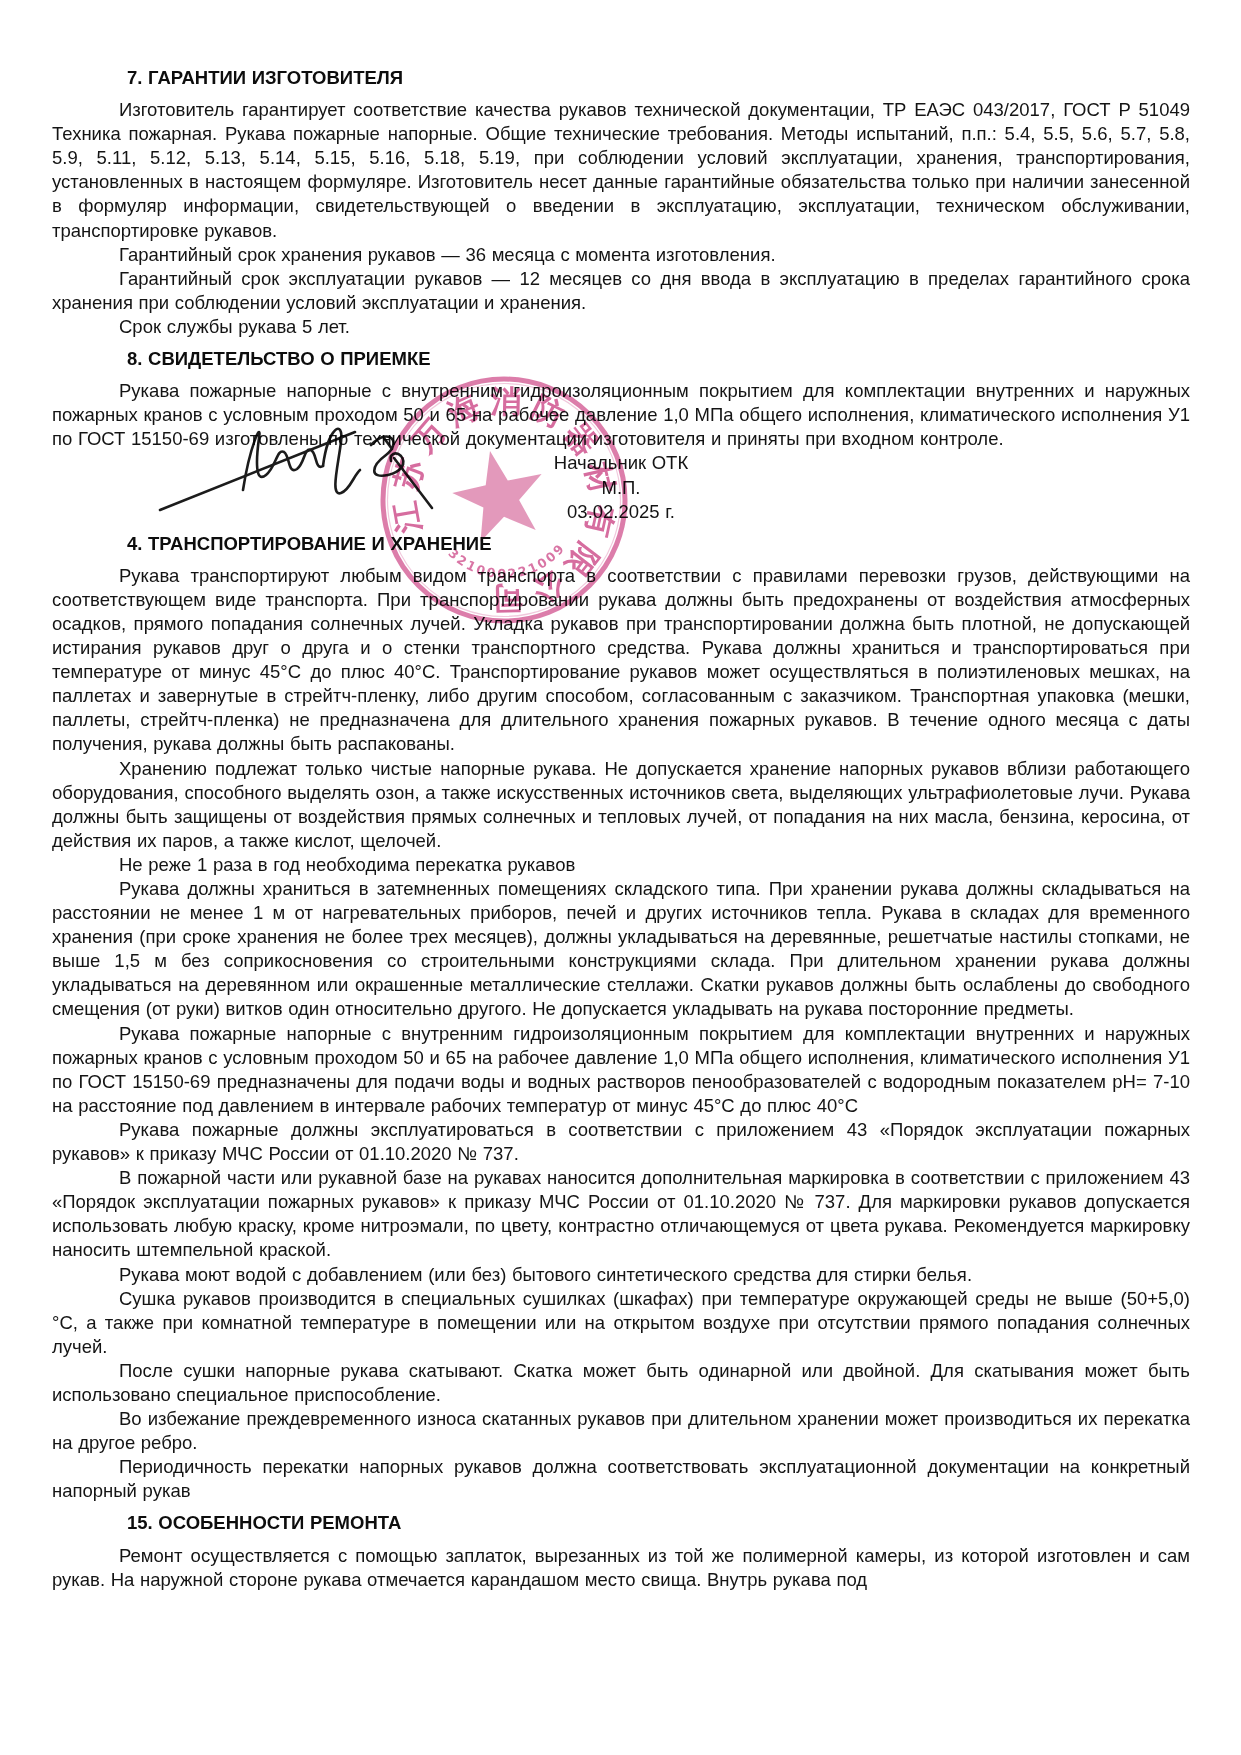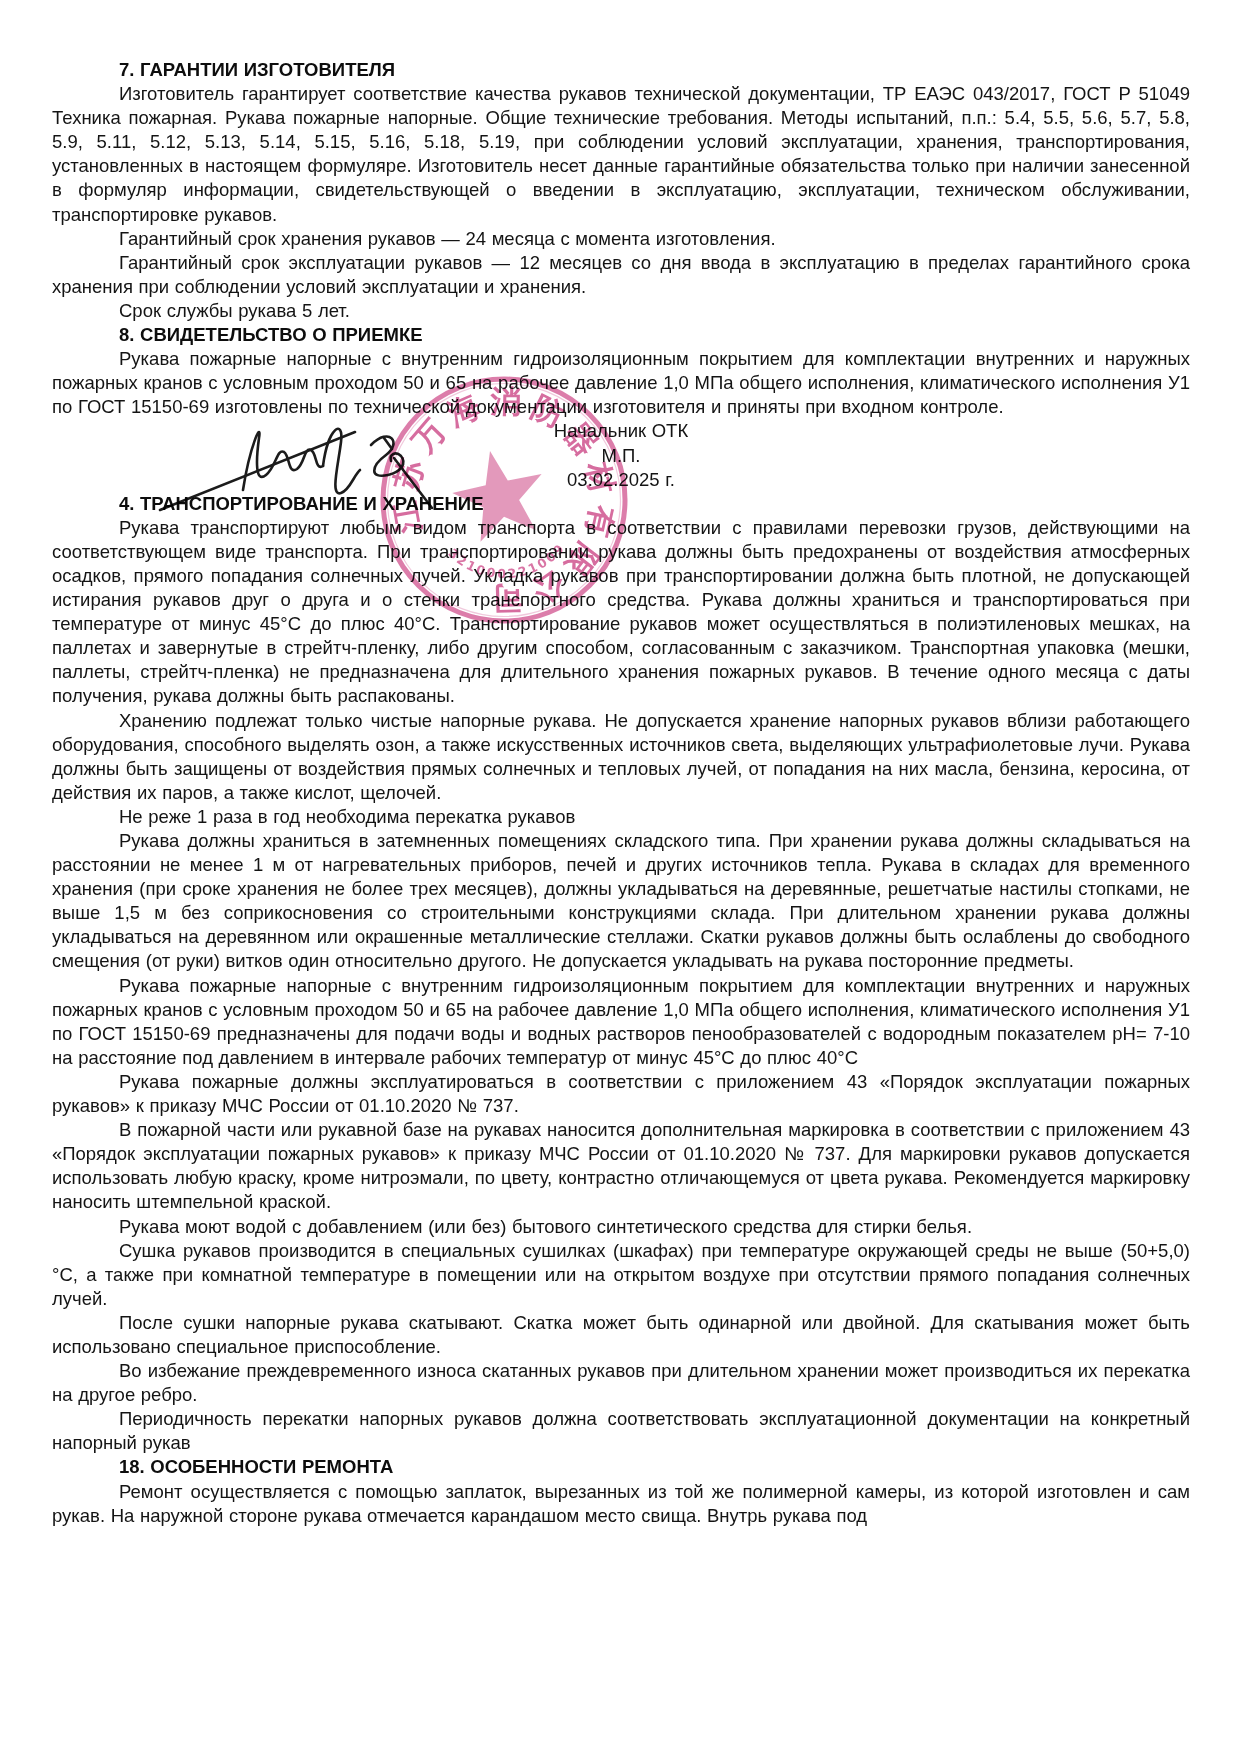--- a/index.html
+++ b/index.html
@@ -10,42 +10,42 @@
 
   .content {
     position:absolute; left:52px; top:58px; width:1138px;
     font-size:18.5px; line-height:24.1px; text-align:justify;
     color:#141414; word-spacing:0.5px;
   }
   .content p { margin:0; text-indent:67px; }
   .content p.noindent { text-indent:0; text-align:center; }
   h2.sec {
     font-size:18.5px; line-height:24.1px; font-weight:bold;
-    text-indent:67px; text-align:left; margin:0; color:#0d0d0d;
+    text-indent:67px; text-align:left; margin:8px; color:#0d0d0d;
   }
 
   .overlay { position:absolute; pointer-events:none; }
   #stamp { mix-blend-mode:multiply; opacity:0.92; }
   #signature { mix-blend-mode:multiply; }
 
   .seal-char { font-size:31px; font-weight:bold; fill:#cf4f8c; opacity:0.9;
                font-family:"DejaVu Sans",sans-serif; }
   .seal-serial { font-size:12.5px; letter-spacing:2.5px; fill:#cf4f8c; opacity:0.85;
                  font-weight:bold; font-family:"DejaVu Sans",sans-serif; }
 </style>
 </head>
 <body>
 
 <div class="page">
 
   <div class="content">
 
     <h2 class="sec">7. ГАРАНТИИ ИЗГОТОВИТЕЛЯ</h2>
     <p>Изготовитель гарантирует соответствие качества рукавов технической документации, ТР ЕАЭС 043/2017, ГОСТ Р 51049 Техника пожарная. Рукава пожарные напорные. Общие технические требования. Методы испытаний, п.п.: 5.4, 5.5, 5.6, 5.7, 5.8, 5.9, 5.11, 5.12, 5.13, 5.14, 5.15, 5.16, 5.18, 5.19, при соблюдении условий эксплуатации, хранения, транспортирования, установленных в настоящем формуляре. Изготовитель несет данные гарантийные обязательства только при наличии занесенной в формуляр информации, свидетельствующей о введении в эксплуатацию, эксплуатации, техническом обслуживании, транспортировке рукавов.</p>
-    <p>Гарантийный срок хранения рукавов — 24 месяца с момента изготовления.</p>
+    <p>Гарантийный срок хранения рукавов — 36 месяца с момента изготовления.</p>
     <p>Гарантийный срок эксплуатации рукавов — 12 месяцев со дня ввода в эксплуатацию в пределах гарантийного срока хранения при соблюдении условий эксплуатации и хранения.</p>
     <p>Срок службы рукава 5 лет.</p>
 
     <h2 class="sec">8. СВИДЕТЕЛЬСТВО О ПРИЕМКЕ</h2>
     <p>Рукава пожарные напорные с внутренним гидроизоляционным покрытием для комплектации внутренних и наружных пожарных кранов с условным проходом 50 и 65 на рабочее давление 1,0 МПа общего исполнения, климатического исполнения У1 по ГОСТ 15150-69 изготовлены по технической документации изготовителя и приняты при входном контроле.</p>
     <p class="noindent">Начальник ОТК</p>
     <p class="noindent">М.П.</p>
     <p class="noindent">03.02.2025 г.</p>
 
     <h2 class="sec">4. ТРАНСПОРТИРОВАНИЕ И ХРАНЕНИЕ</h2>
@@ -56,21 +56,21 @@
 
     <p>Рукава пожарные напорные с внутренним гидроизоляционным покрытием для комплектации внутренних и наружных пожарных кранов с условным проходом 50 и 65 на рабочее давление 1,0 МПа общего исполнения, климатического исполнения У1 по ГОСТ 15150-69 предназначены для подачи воды и водных растворов пенообразователей с водородным показателем рН= 7-10 на расстояние под давлением в интервале рабочих температур от минус 45°С до плюс 40°С</p>
     <p>Рукава пожарные должны эксплуатироваться в соответствии с приложением 43 «Порядок эксплуатации пожарных рукавов» к приказу МЧС России от 01.10.2020 № 737.</p>
     <p>В пожарной части или рукавной базе на рукавах наносится дополнительная маркировка в соответствии с приложением 43 «Порядок эксплуатации пожарных рукавов» к приказу МЧС России от 01.10.2020 № 737. Для маркировки рукавов допускается использовать любую краску, кроме нитроэмали, по цвету, контрастно отличающемуся от цвета рукава. Рекомендуется маркировку наносить штемпельной краской.</p>
     <p>Рукава моют водой с добавлением (или без) бытового синтетического средства для стирки белья.</p>
     <p>Сушка рукавов производится в специальных сушилках (шкафах) при температуре окружающей среды не выше (50+5,0) °С, а также при комнатной температуре в помещении или на открытом воздухе при отсутствии прямого попадания солнечных лучей.</p>
     <p>После сушки напорные рукава скатывают. Скатка может быть одинарной или двойной. Для скатывания может быть использовано специальное приспособление.</p>
     <p>Во избежание преждевременного износа скатанных рукавов при длительном хранении может производиться их перекатка на другое ребро.</p>
     <p>Периодичность перекатки напорных рукавов должна соответствовать эксплуатационной документации на конкретный напорный рукав</p>
 
-    <h2 class="sec">18. ОСОБЕННОСТИ РЕМОНТА</h2>
+    <h2 class="sec">15. ОСОБЕННОСТИ РЕМОНТА</h2>
     <p>Ремонт осуществляется с помощью заплаток, вырезанных из той же полимерной камеры, из которой изготовлен и сам рукав. На наружной стороне рукава отмечается карандашом место свища. Внутрь рукава под</p>
 
   </div>
 
   <svg id="stamp" class="overlay" style="left:359px; top:355px;" width="290" height="290" viewBox="-145 -145 290 290">
     <circle cx="0" cy="0" r="121" fill="none" stroke="#cf4f8c" stroke-width="5" opacity="0.8"></circle>
     <circle cx="0" cy="0" r="116.5" fill="none" stroke="#e59dbf" stroke-width="1.2" opacity="0.6"></circle>
 
     <polygon points="-14,-49 3.8,-19.5 37.6,-26 15.1,0 31.7,30.1 0,16.8 -23.5,41.8 -20.6,7.6 -51.7,-7 -18.3,-14.8" fill="#de84ad" opacity="0.9"></polygon>
 

